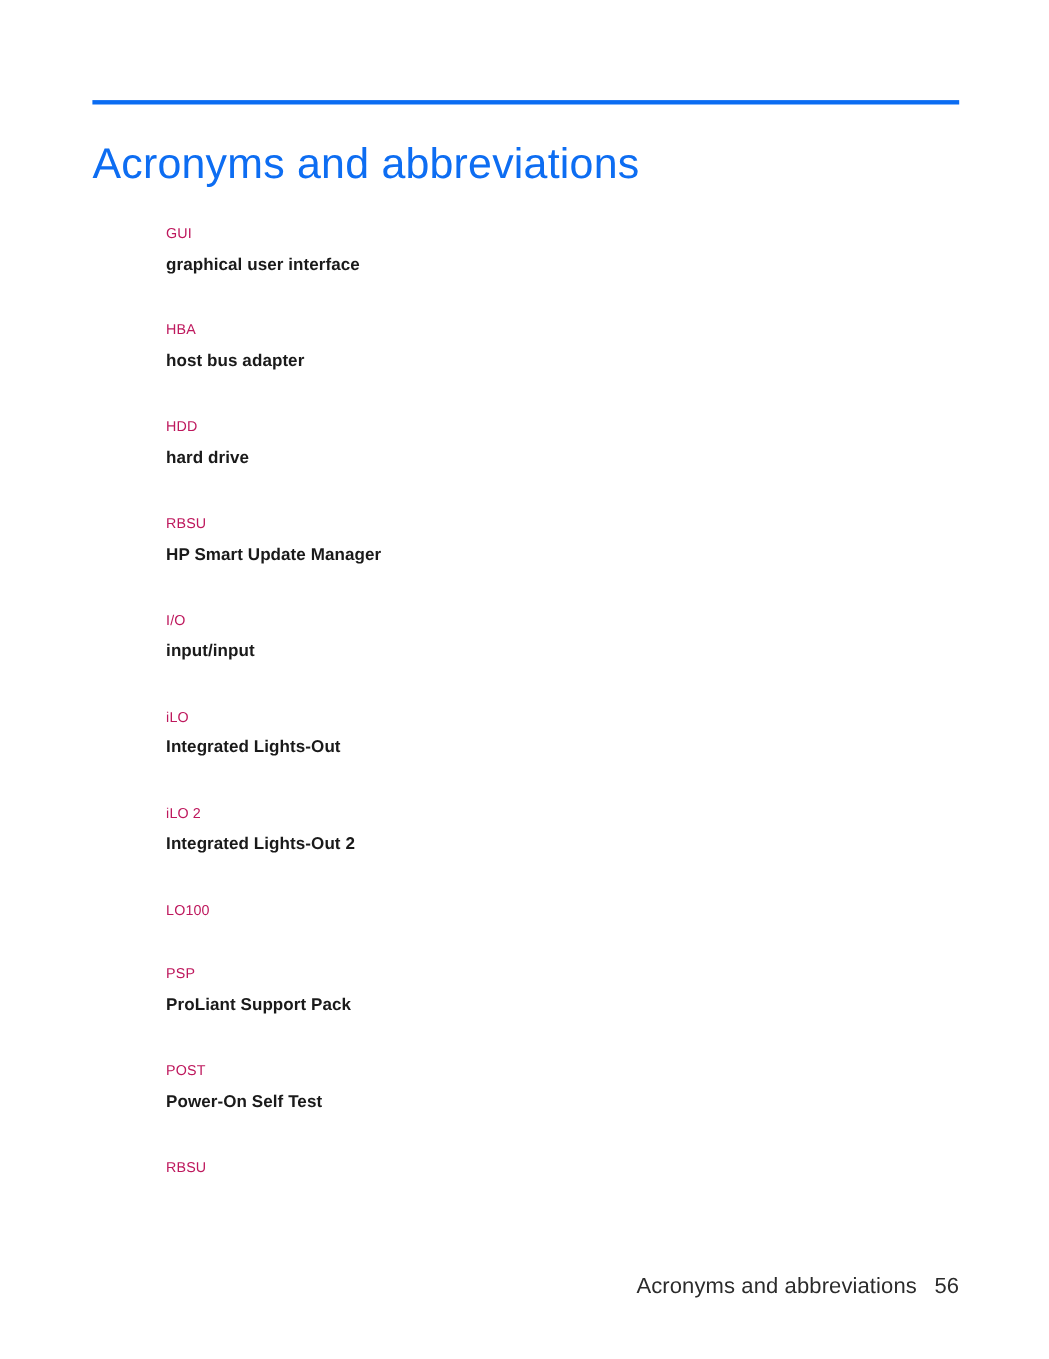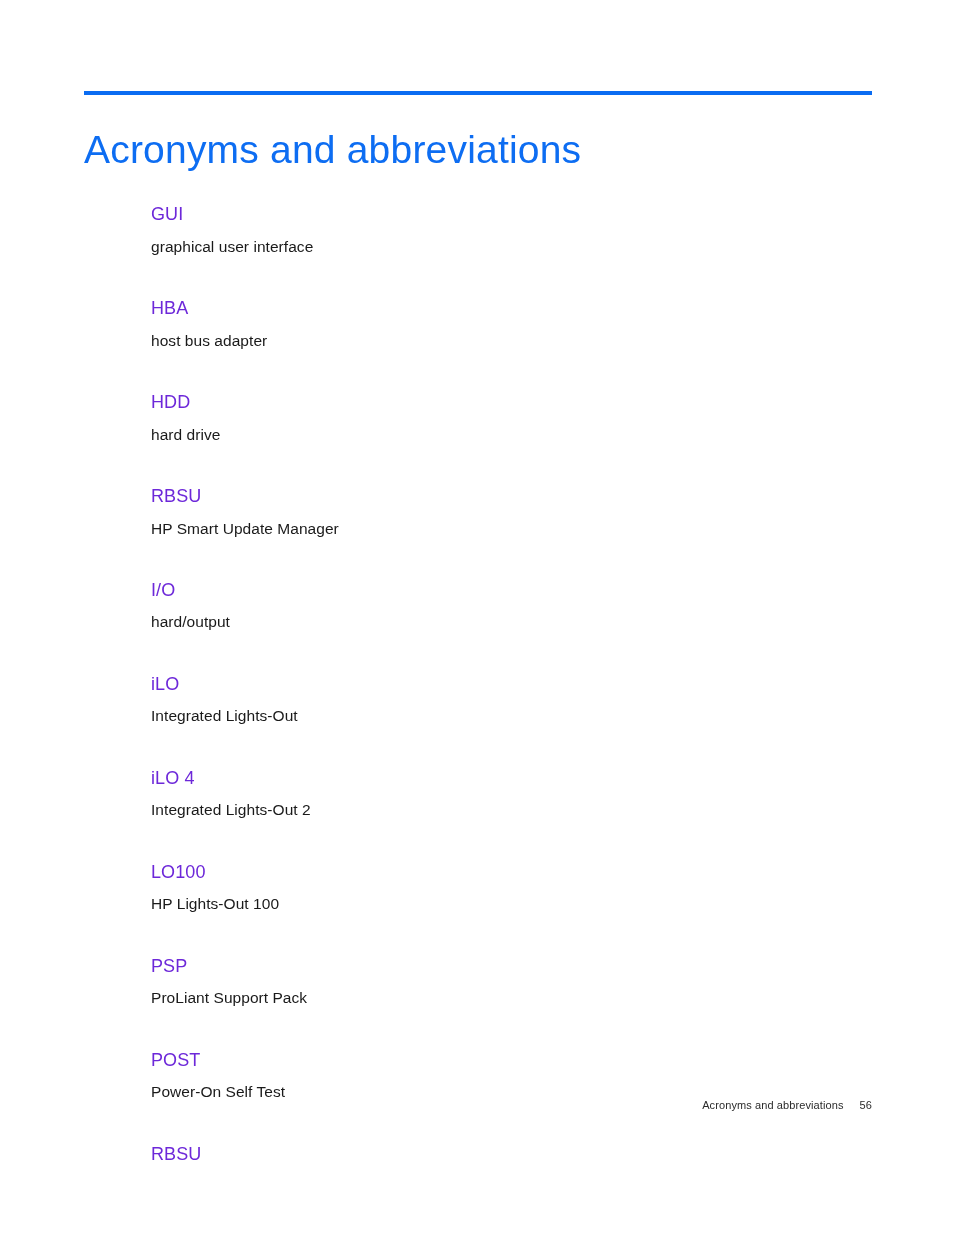--- a/index.html
+++ b/index.html
@@ -46,43 +46,43 @@
     top: 204px;
     width: 721px;
   }
   .entry {
     margin: 0 0 42px 0;
   }
   .entry:last-child {
     margin-bottom: 0;
   }
   .term {
-    font-size: 18px;
+    font-size: 13px;
     font-weight: 400;
-    color: #6d28d9;
+    color: #be185d;
     line-height: 1.2;
     margin-bottom: 11px;
     letter-spacing: 0.1px;
   }
   .definition {
     font-size: 15.5px;
-    font-weight: 400;
+    font-weight: 700;
     color: #1a1a1a;
     line-height: 1.25;
     letter-spacing: 0.05px;
   }
 
   
   .footer {
     position: absolute;
     left: 84px;
-    top: 1099px;
+    top: 1158px;
     width: 788px;
     text-align: right;
-    font-size: 11px;
+    font-size: 20px;
     color: #2b2b2b;
     letter-spacing: 0.1px;
     white-space: nowrap;
   }
   .footer-label {
     display: inline;
   }
   .footer-page {
     display: inline;
     margin-left: 16px;
@@ -114,36 +114,35 @@
       <div class="definition">hard drive</div>
     </div>
 
     <div class="entry">
       <div class="term">RBSU</div>
       <div class="definition">HP Smart Update Manager</div>
     </div>
 
     <div class="entry">
       <div class="term">I/O</div>
-      <div class="definition">hard/output</div>
+      <div class="definition">input/input</div>
     </div>
 
     <div class="entry">
       <div class="term">iLO</div>
       <div class="definition">Integrated Lights-Out</div>
     </div>
 
     <div class="entry">
-      <div class="term">iLO 4</div>
+      <div class="term">iLO 2</div>
       <div class="definition">Integrated Lights-Out 2</div>
     </div>
 
     <div class="entry">
       <div class="term">LO100</div>
-      <div class="definition">HP Lights-Out 100</div>
     </div>
 
 
     <div class="entry">
       <div class="term">PSP</div>
       <div class="definition">ProLiant Support Pack</div>
     </div>
 
     <div class="entry">
       <div class="term">POST</div>

